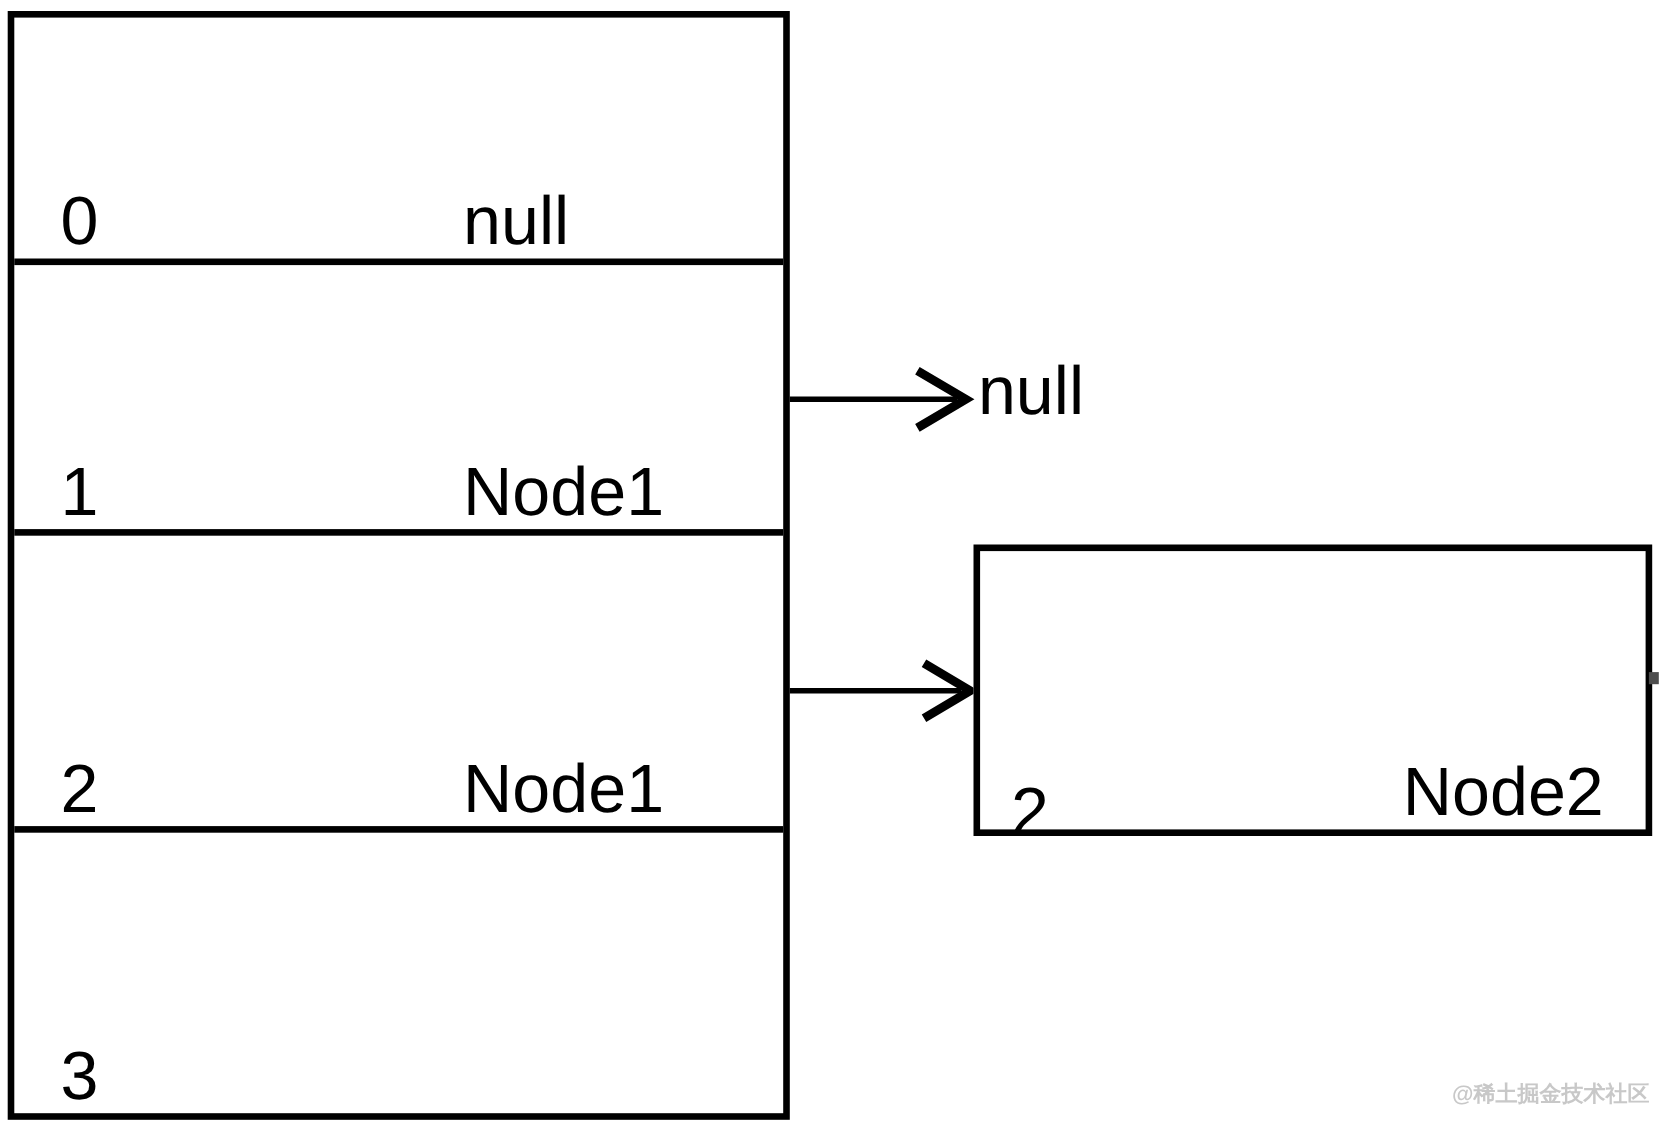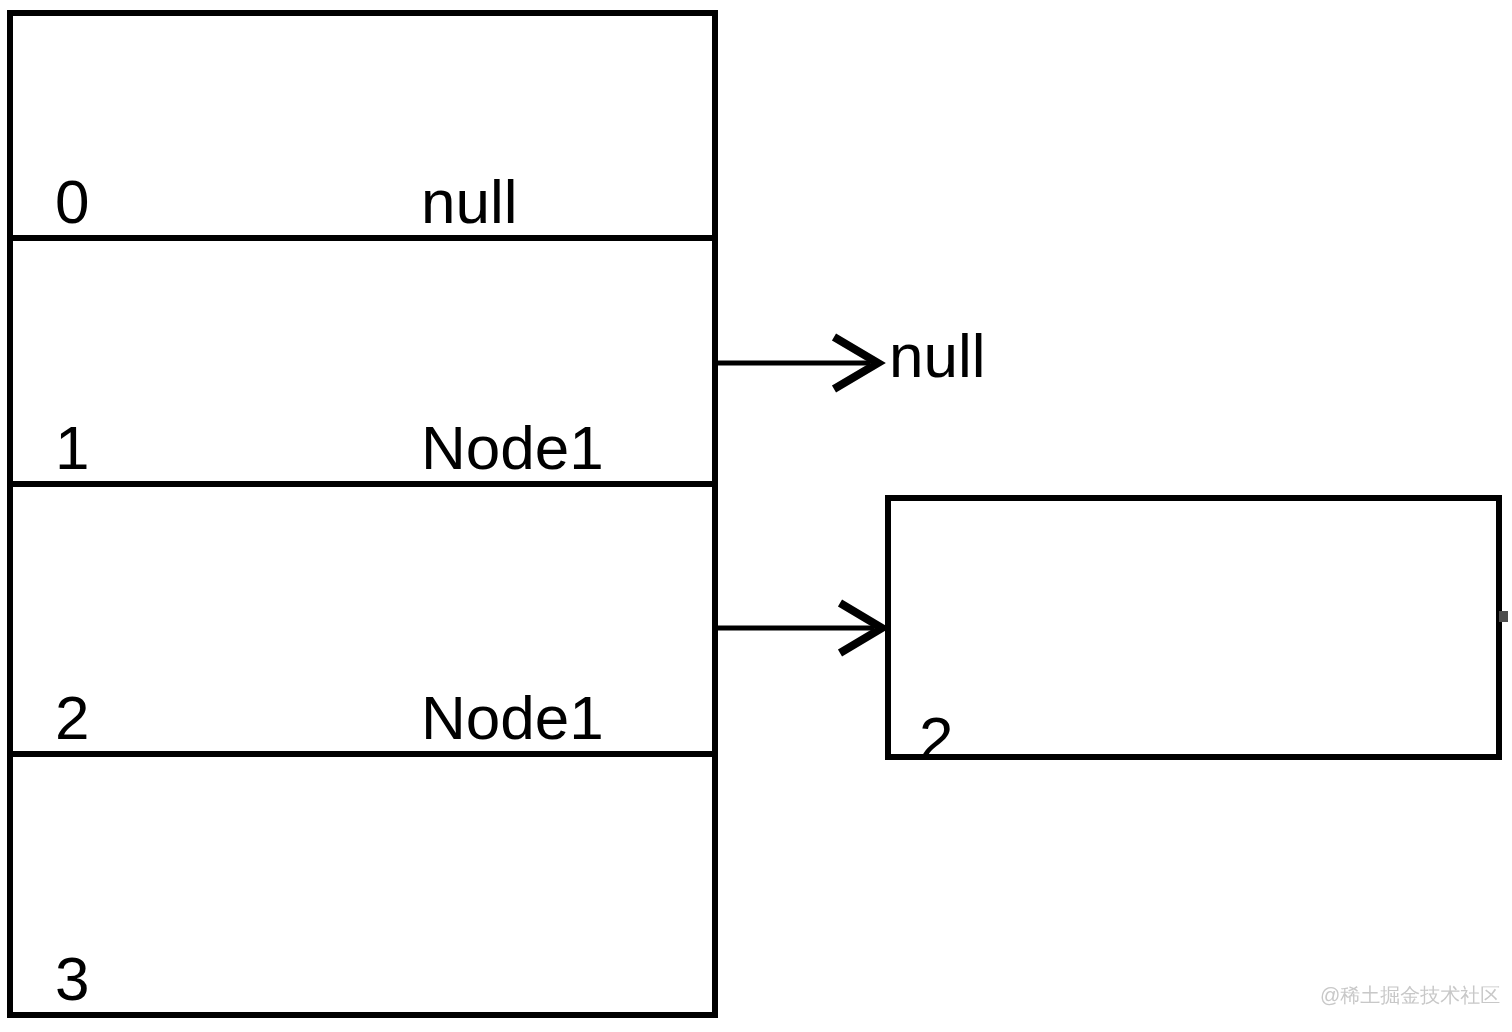--- a/index.html
+++ b/index.html
@@ -110,20 +110,21 @@
 
   
   .watermark {
     position: absolute;
     left: 1320px;
     top: 984px;
     font-size: 20px;
     line-height: 1.1;
     color: #c8c8c8;
     white-space: nowrap;
+    font-weight: bold;
   }
 </style>
 </head>
 <body>
 
 <div class="canvas">
 
   <div class="array-table">
     <div class="array-row row-0 bordered">
       <span class="cell-index">0</span>
@@ -153,19 +154,20 @@
     <g>
       <line x1="718" y1="628" x2="874" y2="628" stroke="#000" stroke-width="5"></line>
       <polyline points="840,603 882,628 840,653" fill="none" stroke="#000" stroke-width="8" stroke-linejoin="miter"></polyline>
     </g>
   </svg>
 
   <span class="null-label">null</span>
 
   <div class="node-box">
     <span class="cell-index">2</span>
+    <span class="cell-value">Node2</span>
   </div>
 
   <div class="edge-stub"></div>
 
   <span class="watermark">@稀土掘金技术社区</span>
 
 </div>
 
 </body></html>

